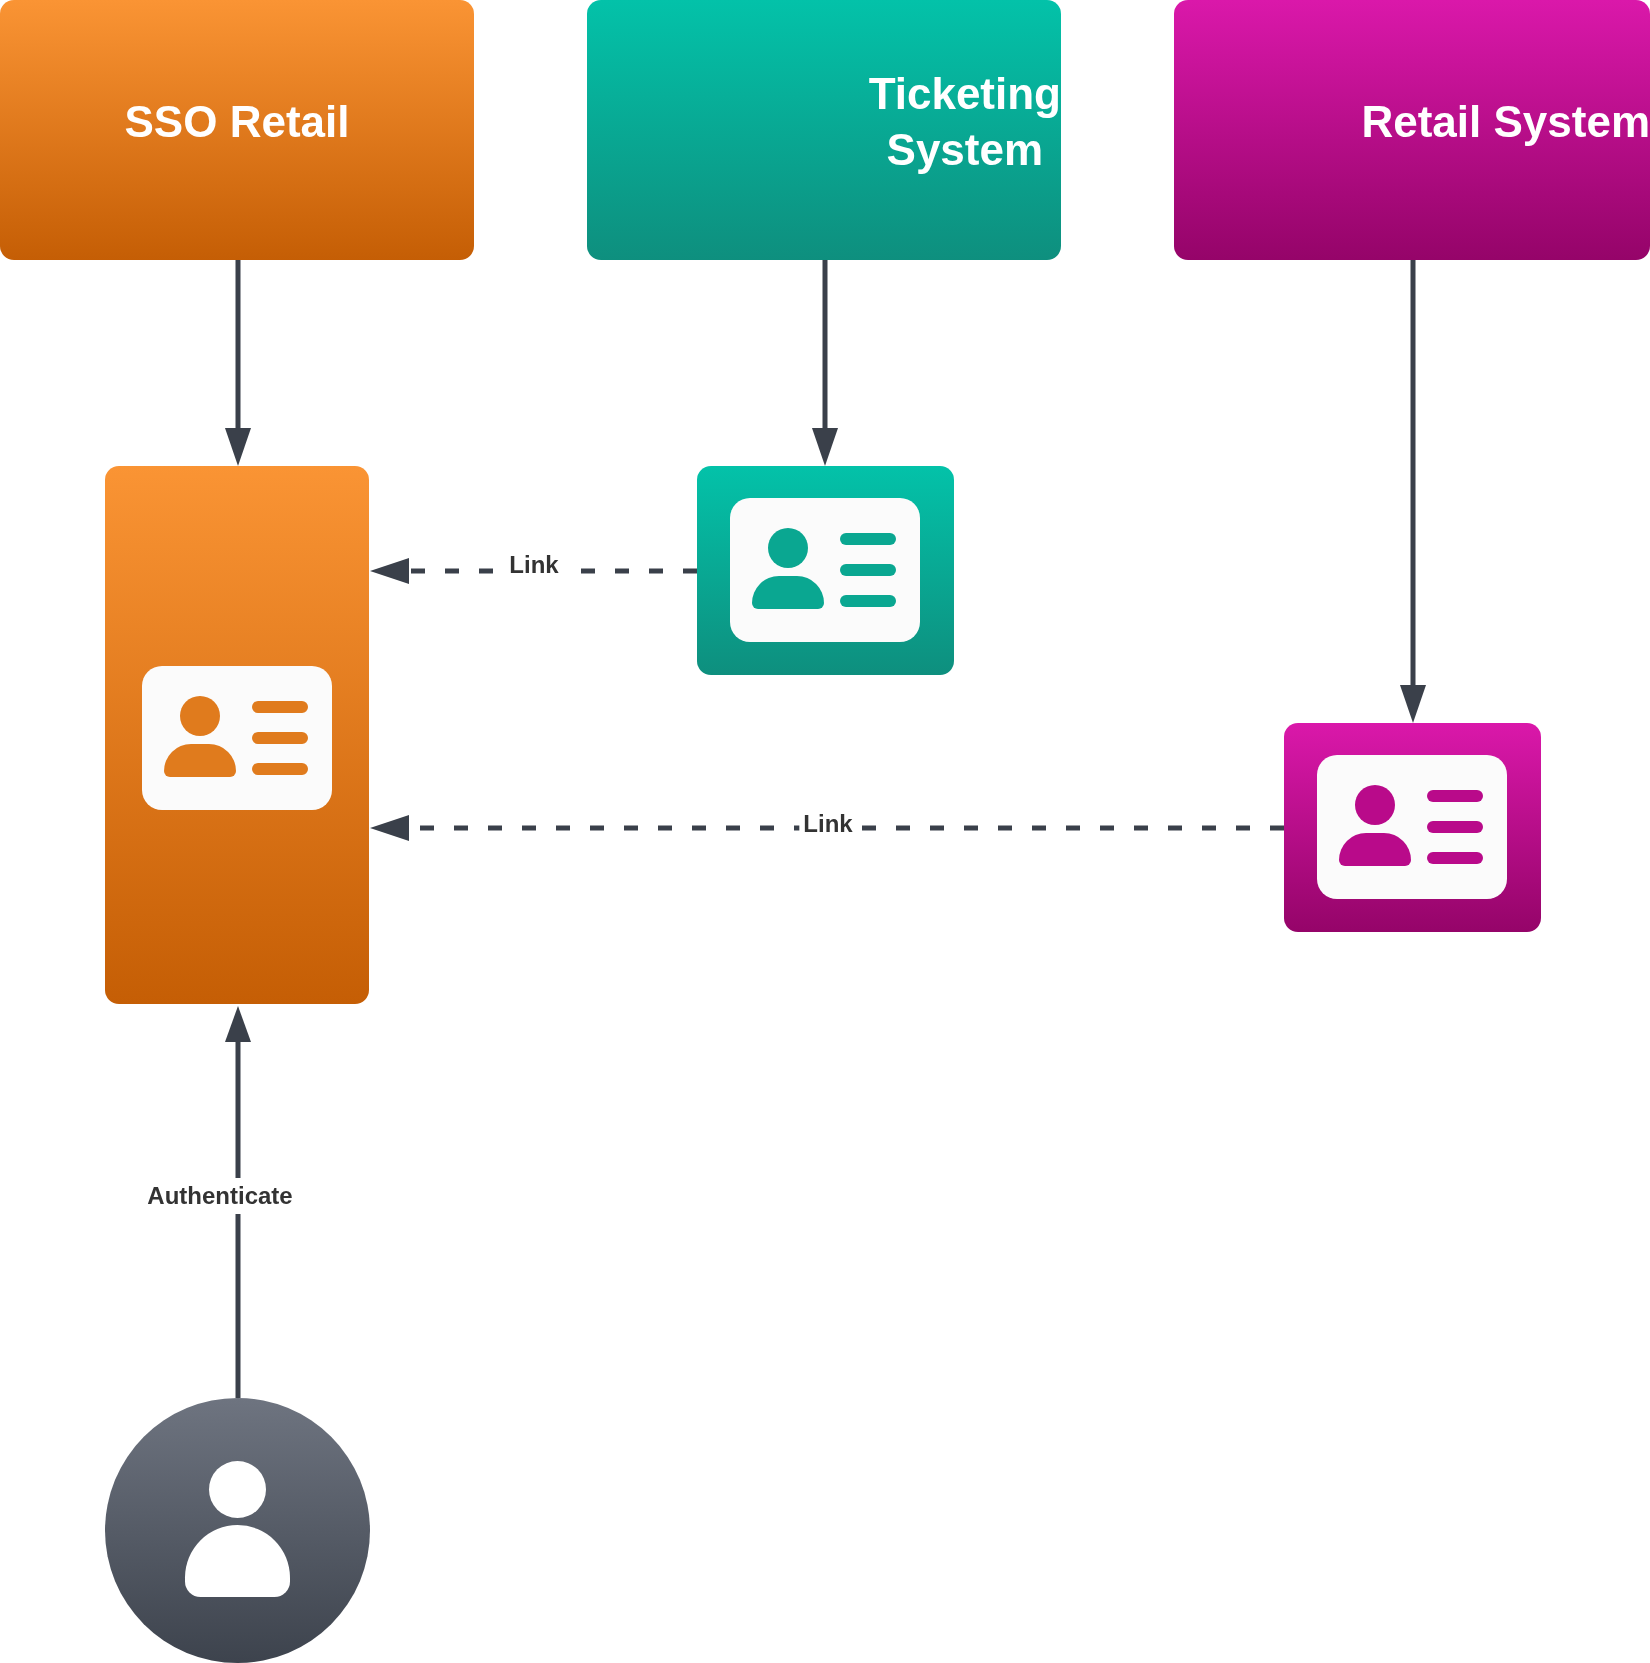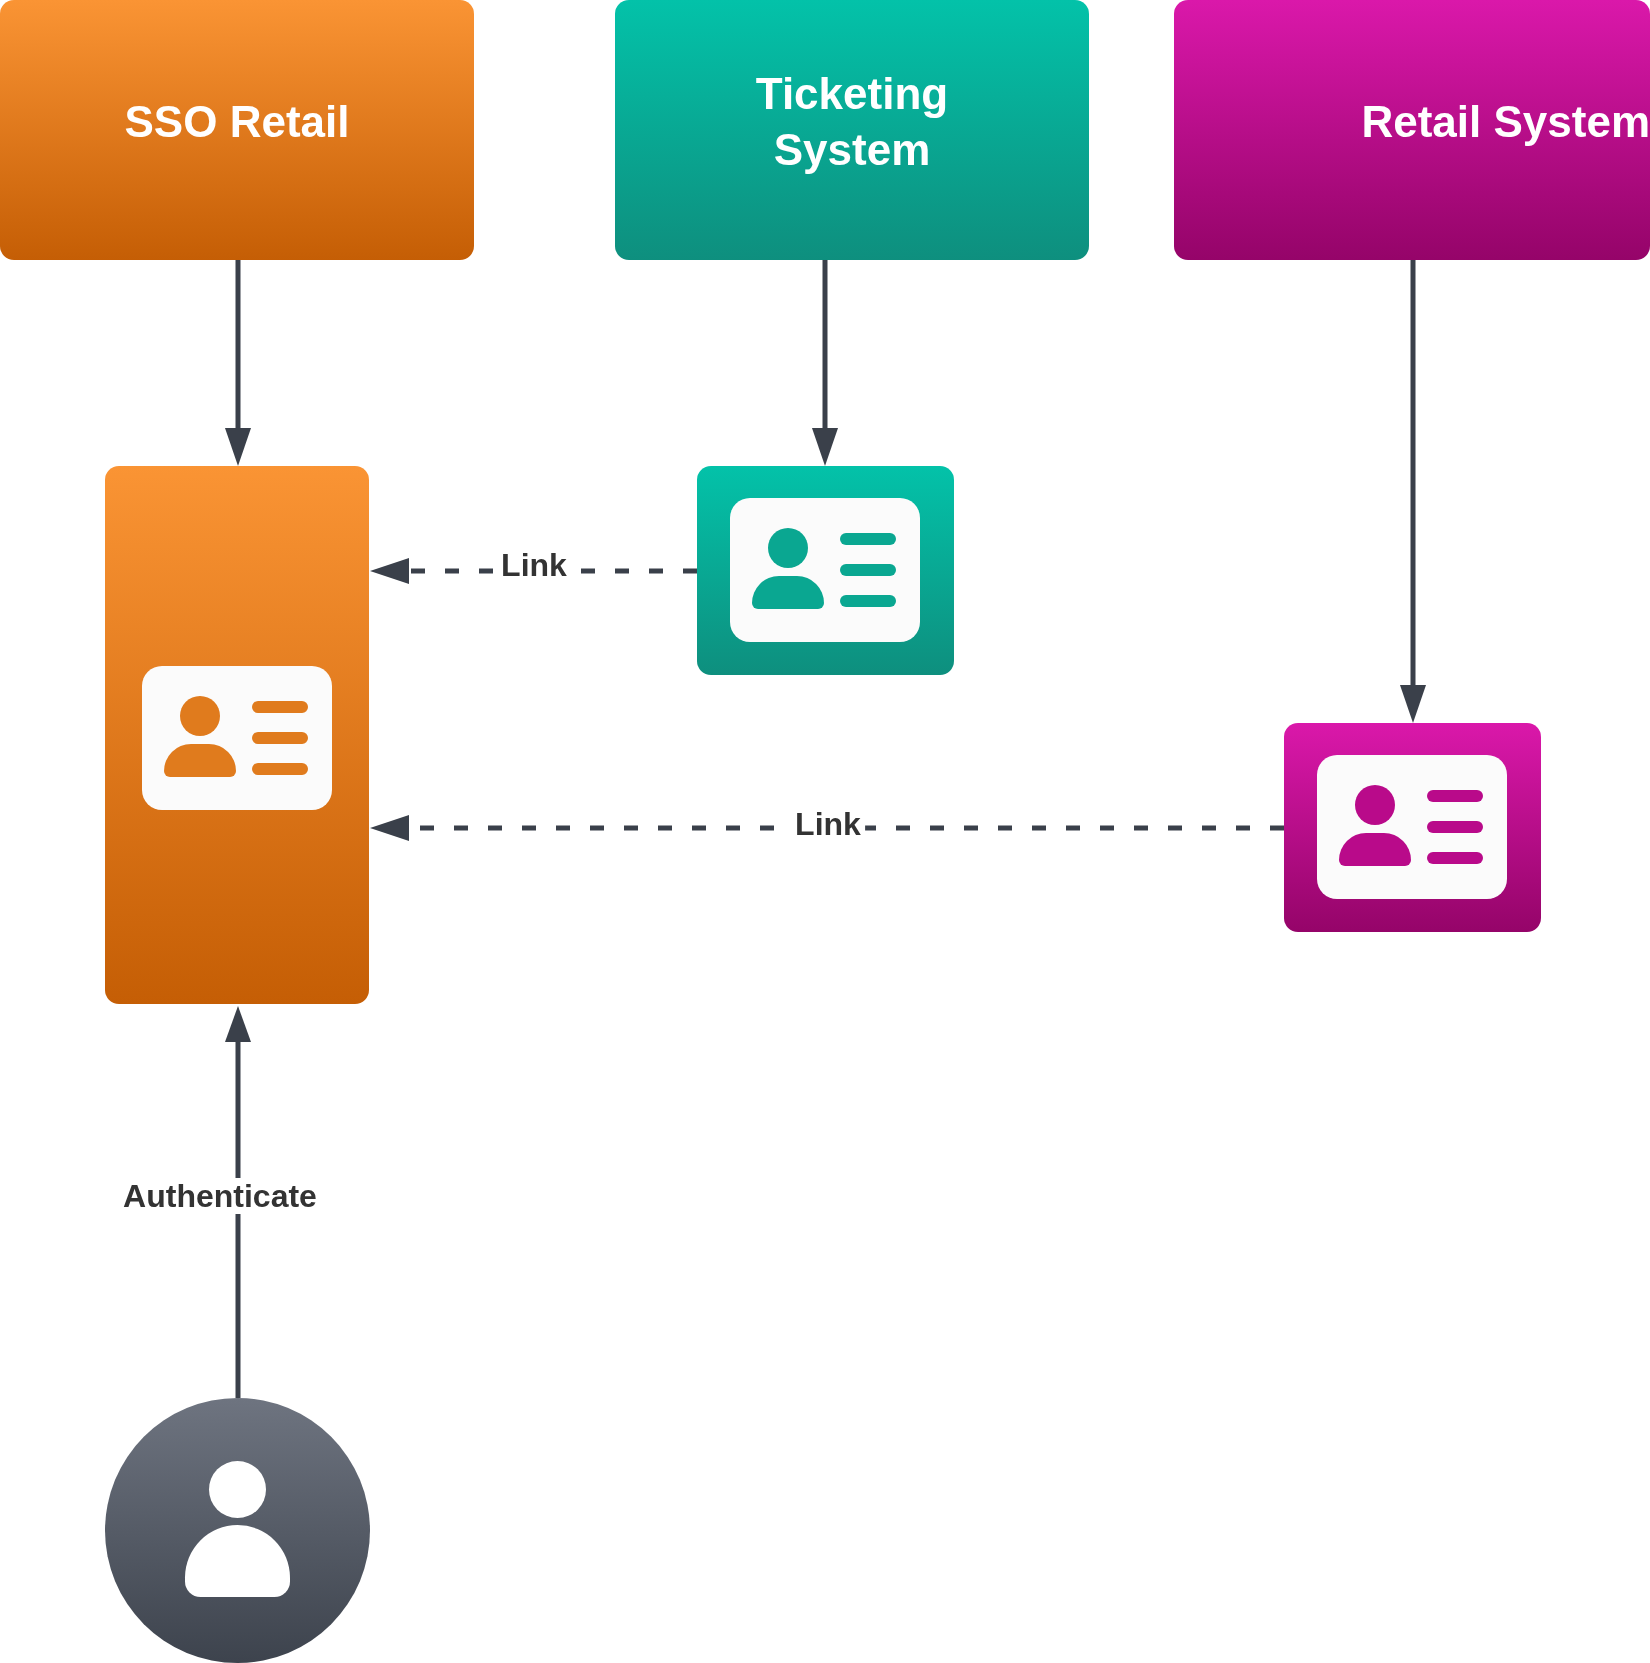--- a/index.html
+++ b/index.html
@@ -21,37 +21,37 @@
   }
   .card .head { position: absolute; left: 38px; top: 30px; width: 40px; height: 40px; border-radius: 50%; }
   .card .body { position: absolute; left: 22px; top: 78px; width: 72px; height: 33px; border-radius: 36px 36px 8px 8px; }
   .card .ln { position: absolute; left: 110px; width: 56px; height: 12px; border-radius: 6px; }
   .card .l1 { top: 35px; } .card .l2 { top: 66px; } .card .l3 { top: 97px; }
   .fill-orange { background: #e07b1d; }
   .fill-teal { background: #0aa791; }
   .fill-magenta { background: #b90a8a; }
   #connectors { position: absolute; left: 0; top: 0; }
   .lbl {
-    position: absolute; font-weight: bold; color: #333333; font-size: 32px; background: #ffffff;
+    position: absolute; font-weight: bold; color: #333333; font-size: 24px; background: #ffffff;
     padding: 0 4px; line-height: 36px; transform: translate(-50%, -50%);
   }
   .user-circle {
     position: absolute; left: 105px; top: 1398px; width: 265px; height: 265px; border-radius: 50%;
     background: linear-gradient(to bottom, #6e7480, #3d434d);
   }
   .user-circle .uh { position: absolute; left: 104px; top: 63px; width: 57px; height: 57px; border-radius: 50%; background: #ffffff; }
   .user-circle .ub { position: absolute; left: 80px; top: 127px; width: 105px; height: 72px; border-radius: 54px 54px 16px 16px; background: #ffffff; }
 </style>
 </head>
 <body>
 
 <div class="node sys orange" style="left:0;top:0;width:474px;height:260px;">
   <span class="sys-title">SSO Retail</span>
 </div>
-<div class="node sys teal" style="left:615px;top:0;width:474px;height:260px;">
+<div class="node sys teal" style="left:587px;top:0;width:474px;height:260px;justify-content:flex-end;">
   <span class="sys-title">Ticketing
 System</span>
 </div>
 <div class="node sys magenta" style="left:1174px;top:0;width:476px;height:260px;justify-content:flex-end;">
   <span class="sys-title">Retail System</span>
 </div>
 
 <div class="node acct orange" style="left:105px;top:466px;width:264px;height:538px;">
   <div class="card" style="left:37px;top:200px;">
     <div class="head fill-orange"></div>

